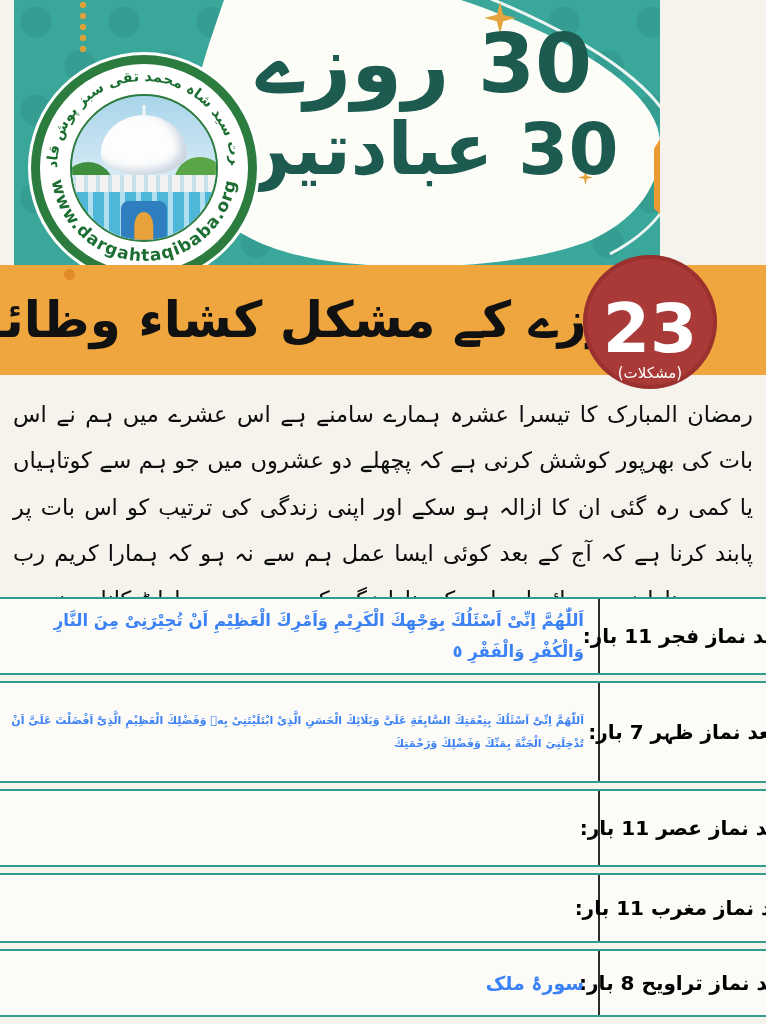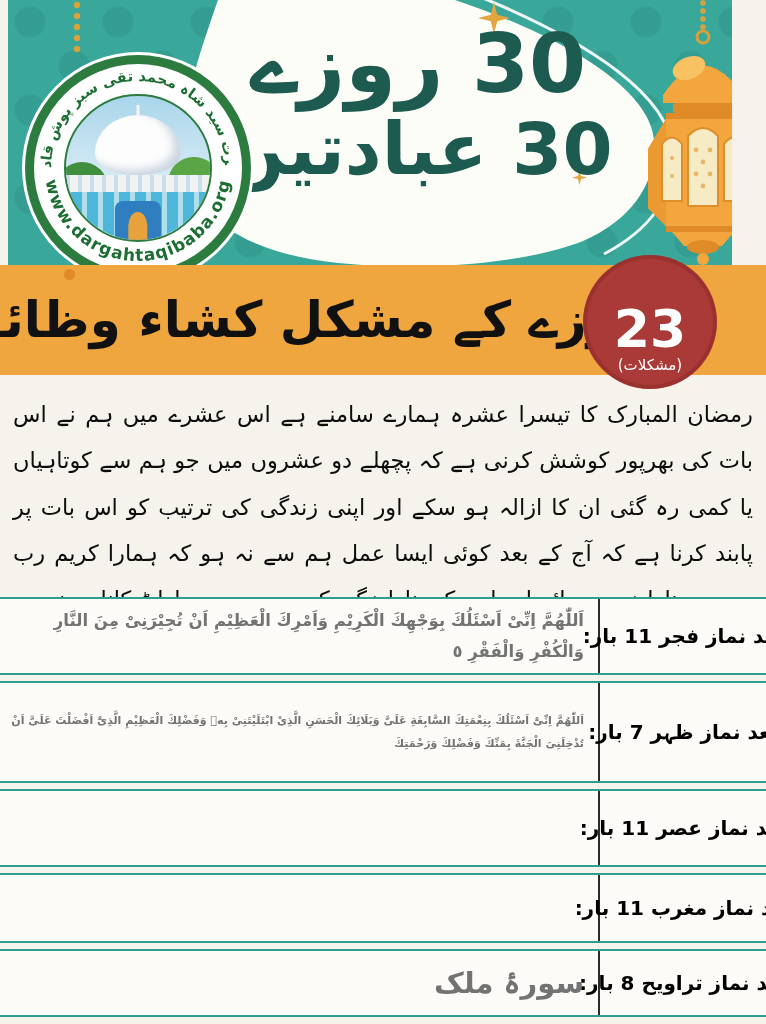--- a/index.html
+++ b/index.html
@@ -2,27 +2,26 @@
 <html><head>
 <meta charset="utf-8">
 <style>
   html,body{margin:0;padding:0;background:#777;}
   .poster{
     position:relative;width:766px;height:1024px;margin:0 auto;
     font-family:"DejaVu Sans",sans-serif;overflow:hidden;background:#f5f3ec;
   }
   
   .header{
-    position:absolute;left:8px;top:0;width:696px;height:265px;overflow:hidden;
+    position:absolute;left:14px;top:0;width:646px;height:265px;overflow:hidden;
     background-color:#3aa79b;
     background-image:
       radial-gradient(circle at 22px 22px, rgba(23,105,98,.16) 15px, rgba(23,105,98,0) 16px),
       radial-gradient(circle at 66px 66px, rgba(23,105,98,.16) 15px, rgba(23,105,98,0) 16px);
     background-size:88px 88px;
-    padding-left:28px;
   }
   .drop-svg{position:absolute;left:0;top:0;}
   .chain{
     position:absolute;left:64px;top:0;width:10px;height:56px;
     background-image:radial-gradient(circle at 5px 5px,#d8a23a 3px,rgba(0,0,0,0) 3.6px);
     background-size:10px 11px;background-repeat:repeat-y;
   }
   .sparkle{position:absolute;background:#e3a53e;
     clip-path:polygon(50% 0%,60% 40%,100% 50%,60% 60%,50% 100%,40% 60%,0% 50%,40% 40%);}
   .sp1{left:470px;top:2px;width:32px;height:32px;}
@@ -61,21 +60,21 @@
   .banner-title{
     position:absolute;left:16px;top:0;width:560px;height:110px;
     display:flex;align-items:center;justify-content:center;
     direction:rtl;color:#111;font-weight:bold;font-size:50px;letter-spacing:-1px;white-space:nowrap;
   }
   .day-circle{
     position:absolute;left:583px;top:-10px;width:134px;height:134px;border-radius:50%;
     background:#a93a37;box-shadow:inset 0 0 0 4px rgba(130,35,33,.35);
     display:flex;flex-direction:column;align-items:center;justify-content:center;z-index:6;color:#fff;
   }
-  .day-number{font-size:52px;font-weight:bold;line-height:.95;margin-top:35px;}
+  .day-number{font-size:68px;font-weight:bold;line-height:.95;margin-top:35px;}
   .day-ordinal{font-size:15px;direction:rtl;margin-top:2px;}
   
   .content{position:absolute;left:0;top:375px;width:766px;height:649px;background:#f5f3ec;}
   .intro{
     margin:0;padding:16px 13px 6px 13px;direction:rtl;text-align:justify;
     font-size:22.5px;line-height:2.06;color:#0d0d0d;font-weight:500;
   }
   .rows{position:absolute;left:0;top:222px;width:766px;}
   .row{
     direction:rtl;display:flex;width:766px;background:#fcfbf7;
@@ -83,27 +82,27 @@
     margin-bottom:6px;box-sizing:border-box;align-items:stretch;
   }
   .r1{height:78px;} .r2{height:102px;} .r3{height:78px;} .r4{height:70px;} .r5{height:68px;}
   .cell-label{
     width:168px;flex:0 0 168px;display:flex;align-items:center;justify-content:center;
     border-left:2px solid #2b2b2b;font-weight:bold;font-size:20px;color:#000;
     padding:0 4px;box-sizing:border-box;white-space:nowrap;
   }
   .cell-text{
     flex:1;display:flex;align-items:center;justify-content:flex-start;
-    padding:4px 14px 4px 10px;font-weight:bold;color:#737373;text-align:right;direction:rtl;
+    padding:4px 14px 4px 10px;font-weight:bold;color:#3b82f6;text-align:right;direction:rtl;
   }
   .r1 .cell-text{font-size:16.5px;line-height:1.9;}
   .r2 .cell-text{font-size:11px;line-height:2.1;}
   .r3 .cell-text{font-size:19px;line-height:1.9;}
   .r4 .cell-text{font-size:26px;}
-  .r5 .cell-text{font-size:29px;}
+  .r5 .cell-text{font-size:19px;}
 </style>
 </head>
 <body>
 
 <div class="poster">
 
   <div class="header">
 
     <svg class="drop-svg" width="766" height="265" viewBox="0 0 766 265">
       <path d="M 210 0

